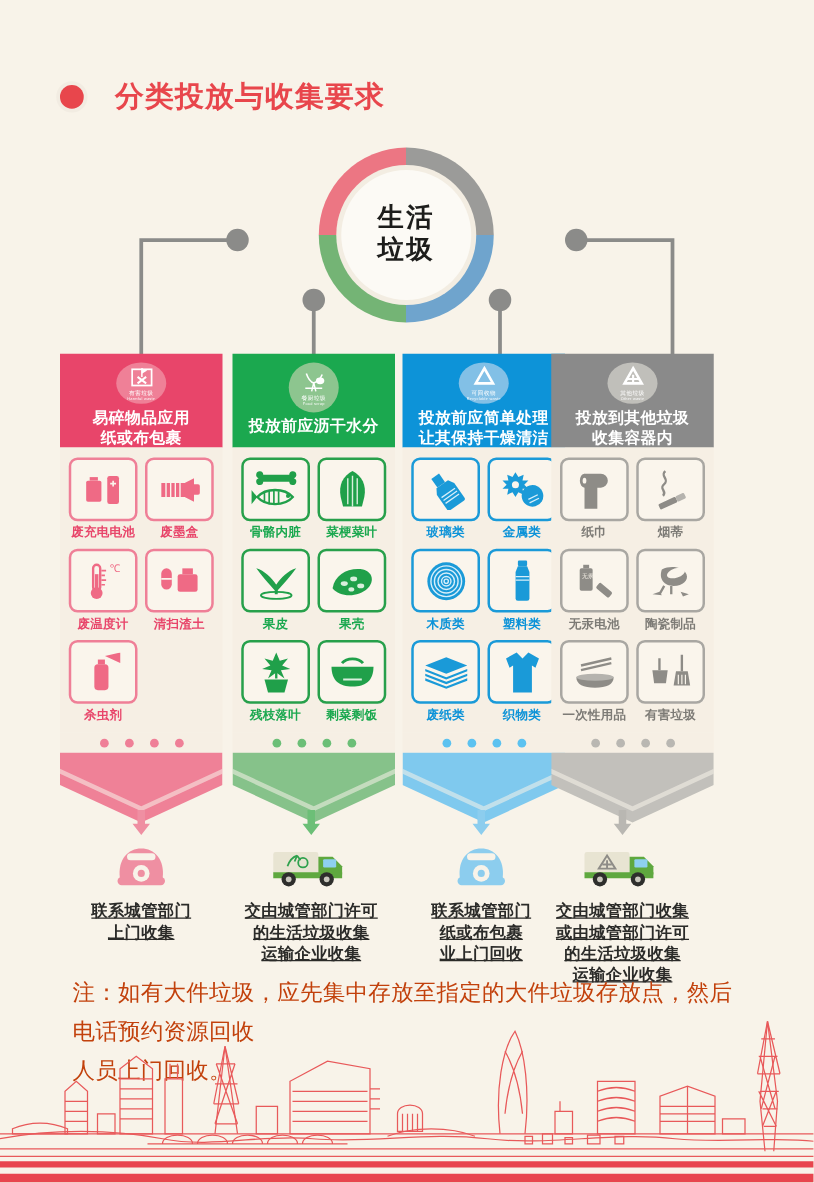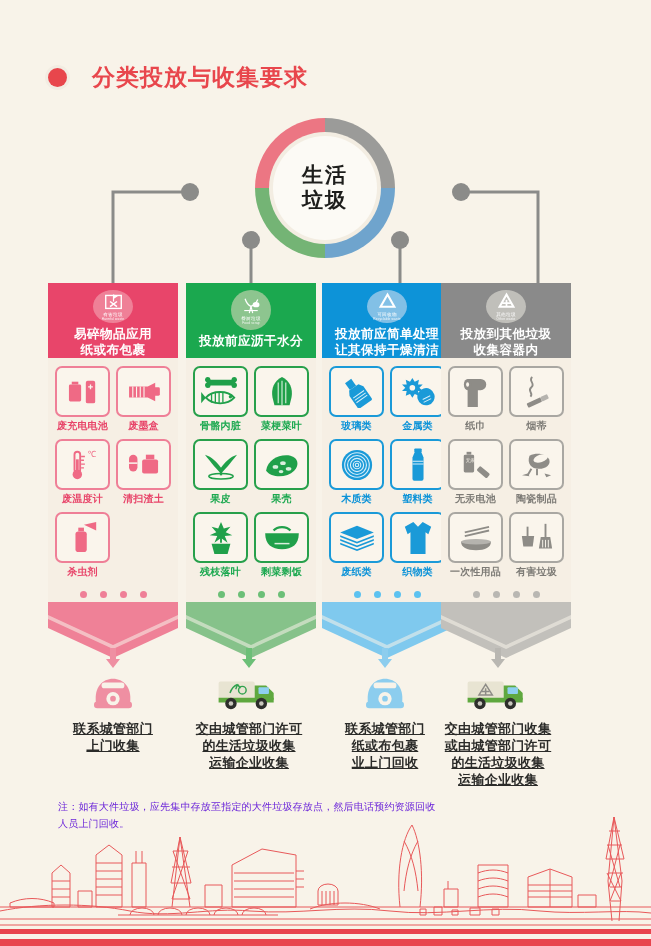--- a/index.html
+++ b/index.html
@@ -66,22 +66,22 @@
   .bottoms { position: absolute; left: 0; top: 648px; width: 651px; height: 130px; }
   .bot { position: absolute; width: 168px; text-align: center; }
   .bot-0 { left: 29px; } .bot-1 { left: 165px; }
   .bot-2 { left: 301px; } .bot-3 { left: 414px; }
   .bot-arrow { height: 22px; display: flex; justify-content: center; align-items: flex-start; }
   .bot-icon { height: 46px; display: flex; justify-content: center; align-items: center; }
   .bot-text { margin-top: 4px; font-size: 13px; font-weight: bold; color: #2b2b29;
               line-height: 1.32; letter-spacing: .3px; text-decoration: underline; }
 
   
-  .note { position: absolute; left: 58px; top: 798px; width: 545px;
-          font-size: 10px; color: #6d28d9; line-height: 1.72; letter-spacing: .2px; }
+  .note { position: absolute; left: 58px; top: 779px; width: 545px;
+          font-size: 18px; color: #c2410c; line-height: 1.72; letter-spacing: .2px; }
 
   
   .skyline { position: absolute; left: 0; bottom: 0; width: 651px; height: 135px; }
   .redline { position: absolute; left: 0; bottom: 28px; width: 651px; height: 5px; background: #e8454e; }
 </style>
 </head>
 <body>
 
 <div id="root">
 

